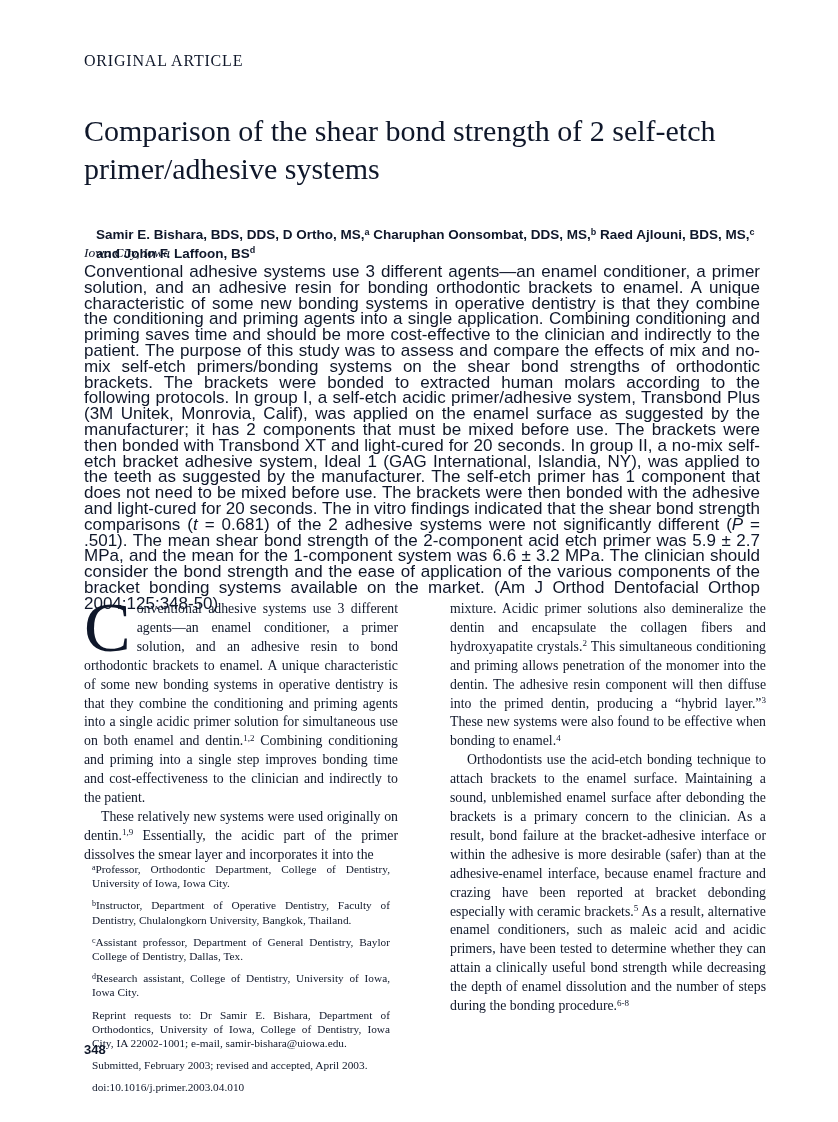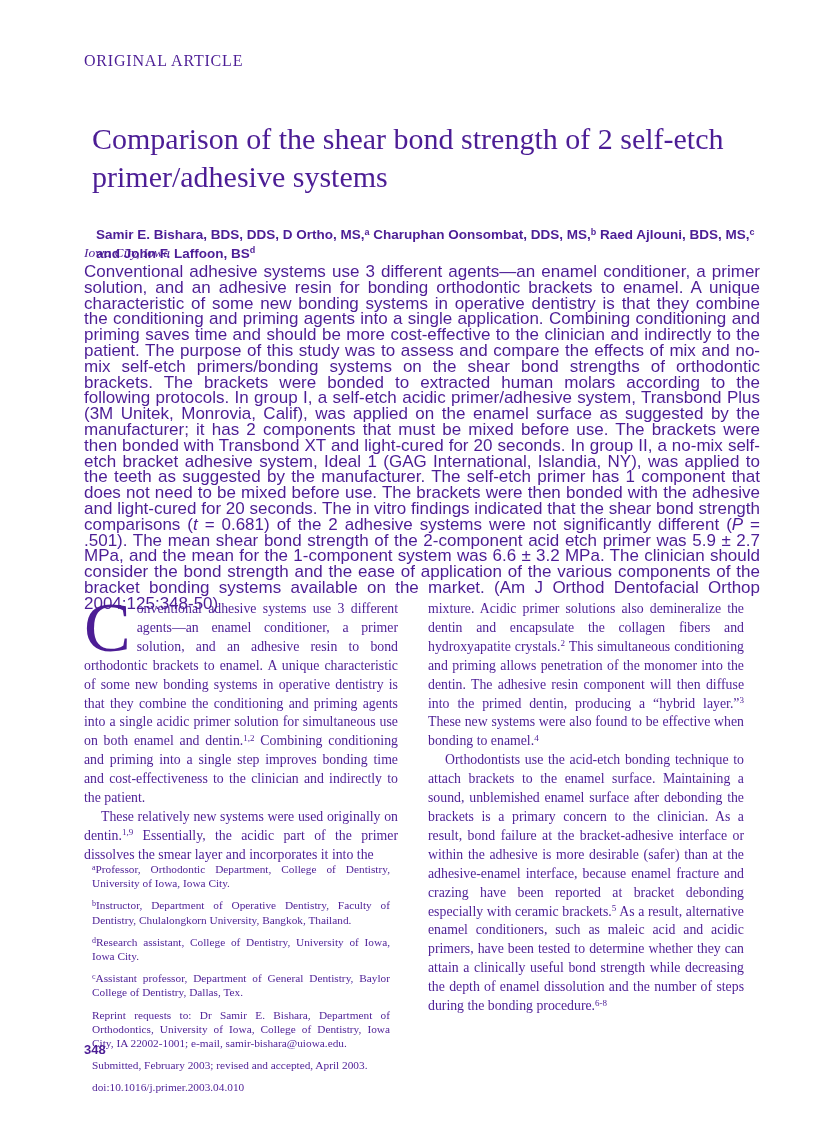--- a/index.html
+++ b/index.html
@@ -1,35 +1,35 @@
 <!DOCTYPE html>
 <html><head>
 <meta charset="utf-8">
 <style>
   html, body { margin: 0; padding: 0; background: #ffffff; }
   .page {
     position: relative;
     width: 838px;
     height: 1122px;
     background: #ffffff;
-    color: #4c1d95;
+    color: #0f172a;
     overflow: hidden;
   }
   .kicker {
     position: absolute;
     left: 84px; top: 52px;
     font-family: "Liberation Serif", serif;
     font-size: 16px;
     letter-spacing: 0.8px;
   }
   .title {
     position: absolute;
     left: 84px; top: 112px;
     width: 690px;
-    margin: 8px;
+    margin: 0;
     font-family: "Liberation Serif", serif;
     font-weight: 400;
     font-size: 30px;
     line-height: 38px;
   }
   .authors {
     position: absolute;
     left: 84px; top: 214px;
     width: 676px;
     margin: 12px;
@@ -56,21 +56,21 @@
     font-size: 17px;
     line-height: 15.8px;
     text-align: justify;
   }
   .abstract i { font-style: italic; }
   .col {
     position: absolute;
     top: 600px;
   }
   .col-left  { left: 84px;  width: 314px; }
-  .col-right { left: 428px; width: 316px; }
+  .col-right { left: 450px; width: 316px; }
   .bodyp {
     margin: 0;
     font-family: "Liberation Serif", serif;
     font-size: 13.8px;
     line-height: 18.9px;
     text-align: justify;
   }
   .bodyp.indent { text-indent: 17px; }
   .bodyp sup { font-size: 9px; line-height: 0; position: relative; top: -0.5em; vertical-align: baseline; }
   .dropcap {
@@ -121,22 +121,22 @@
   </div>
 
   <div class="col col-right">
     <p class="bodyp">mixture. Acidic primer solutions also demineralize the dentin and encapsulate the collagen fibers and hydroxyapatite crystals.<sup>2</sup> This simultaneous conditioning and priming allows penetration of the monomer into the dentin. The adhesive resin component will then diffuse into the primed dentin, producing a “hybrid layer.”<sup>3</sup> These new systems were also found to be effective when bonding to enamel.<sup>4</sup></p>
     <p class="bodyp indent">Orthodontists use the acid-etch bonding technique to attach brackets to the enamel surface. Maintaining a sound, unblemished enamel surface after debonding the brackets is a primary concern to the clinician. As a result, bond failure at the bracket-adhesive interface or within the adhesive is more desirable (safer) than at the adhesive-enamel interface, because enamel fracture and crazing have been reported at bracket debonding especially with ceramic brackets.<sup>5</sup> As a result, alternative enamel conditioners, such as maleic acid and acidic primers, have been tested to determine whether they can attain a clinically useful bond strength while decreasing the depth of enamel dissolution and the number of steps during the bonding procedure.<sup>6-8</sup></p>
   </div>
 
   <div class="footnotes">
     <p><sup>a</sup>Professor, Orthodontic Department, College of Dentistry, University of Iowa, Iowa City.</p>
     <p><sup>b</sup>Instructor, Department of Operative Dentistry, Faculty of Dentistry, Chulalongkorn University, Bangkok, Thailand.</p>
+    <p><sup>c</sup>Assistant professor, Department of General Dentistry, Baylor College of Dentistry, Dallas, Tex.</p>
     <p><sup>d</sup>Research assistant, College of Dentistry, University of Iowa, Iowa City.</p>
-    <p><sup>c</sup>Assistant professor, Department of General Dentistry, Baylor College of Dentistry, Dallas, Tex.</p>
     <p>Reprint requests to: Dr Samir E. Bishara, Department of Orthodontics, University of Iowa, College of Dentistry, Iowa City, IA 22002-1001; e-mail, samir-bishara@uiowa.edu.</p>
     <p>Submitted, February 2003; revised and accepted, April 2003.</p>
     <p>doi:10.1016/j.primer.2003.04.010</p>
   </div>
 
   <div class="pagenum">348</div>
 
 </div>
 
 </body></html>

